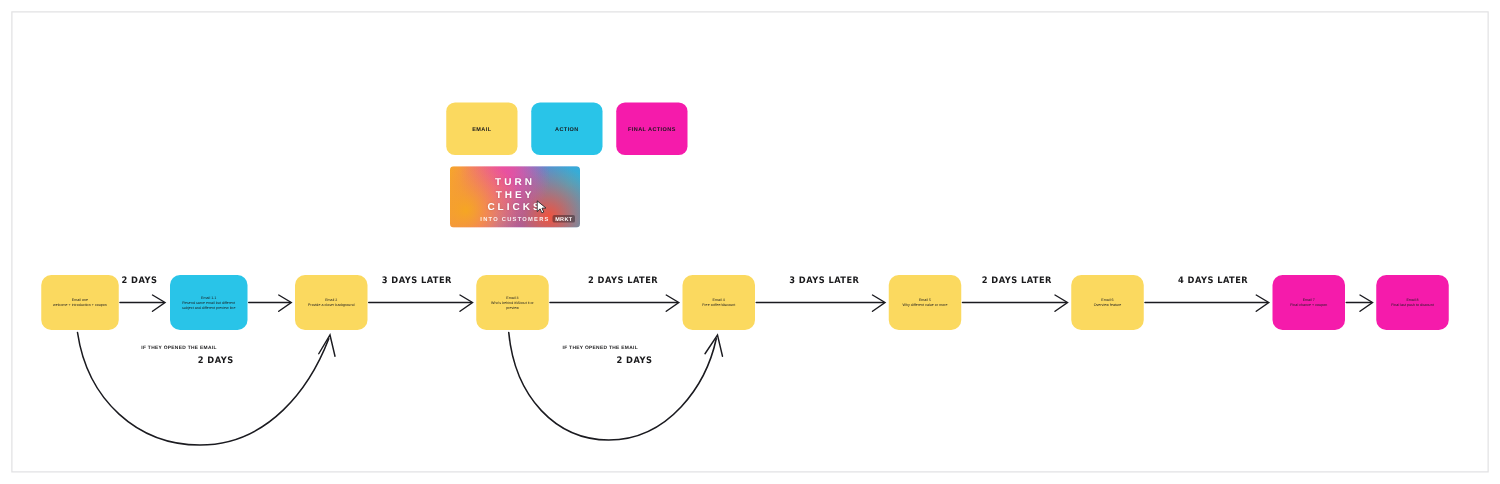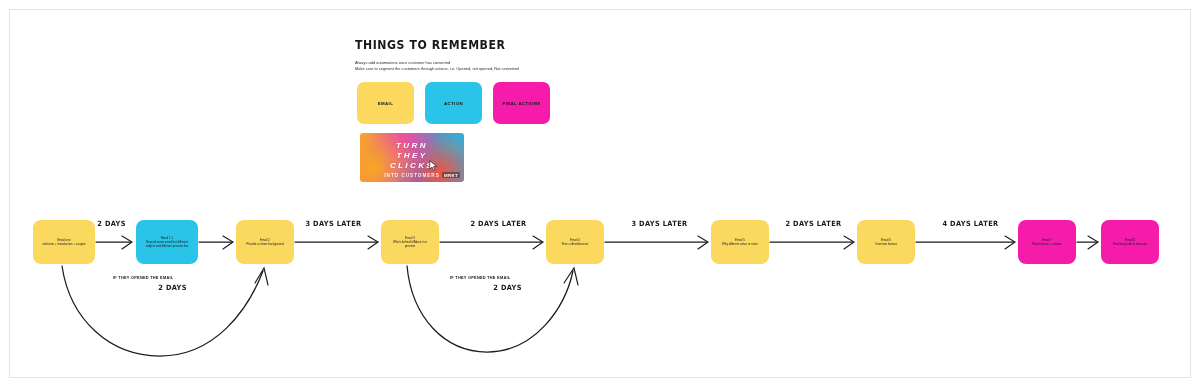--- a/index.html
+++ b/index.html
@@ -112,21 +112,20 @@
     padding-top: 3px;
   }
 
   .banner-word {
     font-size: 8px;
     font-weight: 700;
     letter-spacing: 2.4px;
     color: #ffffff;
     line-height: 10px;
     text-shadow: 0 0 2px rgba(0,0,0,0.16);
-    font-style: italic;
   }
 
   #banner-sub {
     font-size: 4.6px;
     font-weight: 700;
     letter-spacing: 1px;
     color: #ffffff;
     opacity: 0.88;
     margin-top: 2px;
   }
@@ -215,27 +214,20 @@
     pointer-events: none;
   }
 </style>
 </head>
 <body>
 
 <div id="canvas">
 
   <div id="board-frame"></div>
 
-  <div id="notes-panel">
-    <div id="notes-title">THINGS TO REMEMBER</div>
-    <div id="notes-lines">
-      <div class="notes-line">Always add automations once customer has converted</div>
-      <div class="notes-line">Make sure to segment the customers through actions, i.e. Opened, not opened, Not converted</div>
-    </div>
-  </div>
 
   <div id="legend-row">
       <div class="legend-card" style="background: rgb(251, 217, 95);">
         <div class="legend-card-label">EMAIL</div>
       </div>
       <div class="legend-card" style="background: rgb(41, 196, 232);">
         <div class="legend-card-label">ACTION</div>
       </div>
       <div class="legend-card" style="background: rgb(245, 27, 171);">
         <div class="legend-card-label">FINAL ACTIONS</div>

